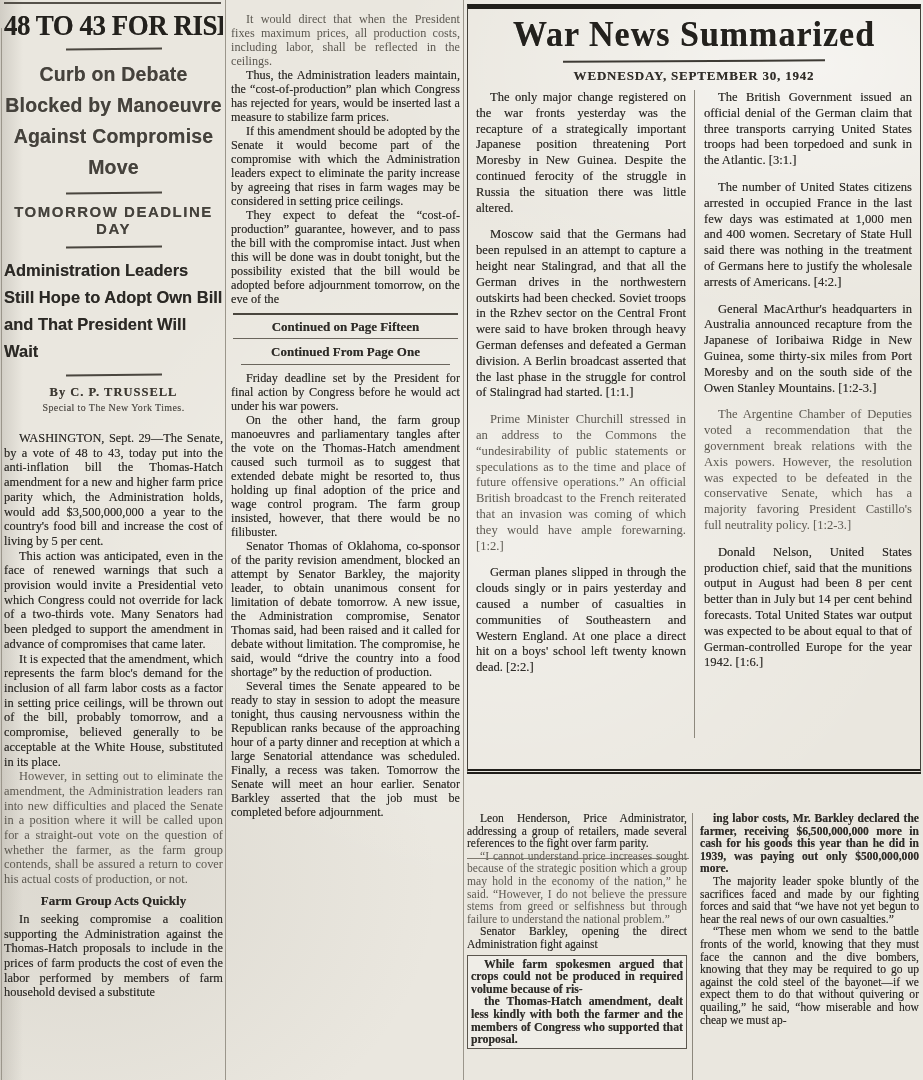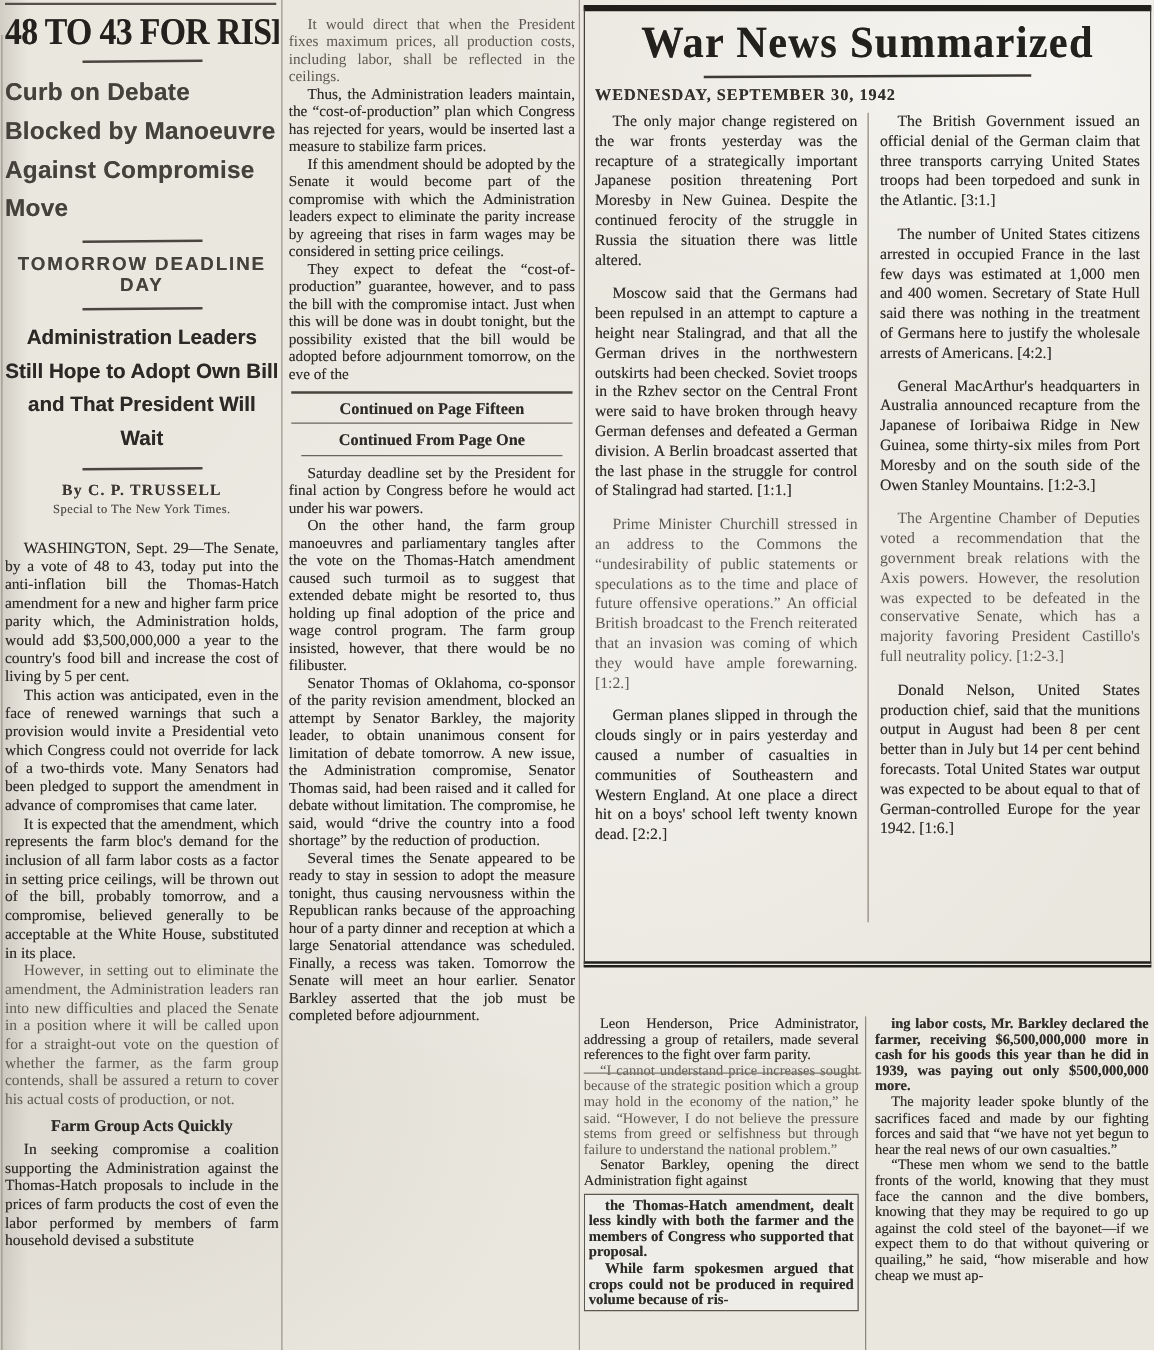--- a/index.html
+++ b/index.html
@@ -26,31 +26,31 @@
   .col1{position:absolute;left:4px;top:2px;width:219px;height:1076px;overflow:hidden;}
   .col1-topline{height:2px;background:#55514a;margin:0 2px 4px 0;}
   .headline{
     font-weight:bold;font-size:27px;line-height:1.15;text-align:center;
     letter-spacing:-0.5px;transform:scaleY(1.12);transform-origin:top;
     color:#23211d;white-space:nowrap;
   }
   .rule-short{width:96px;height:2px;background:#4a463f;margin:9px auto;transform:rotate(-0.5deg);}
   .deck1{
     font-family:"Liberation Sans","DejaVu Sans",sans-serif;
-    font-weight:bold;font-size:19.5px;line-height:31px;text-align:left;
+    font-weight:bold;font-size:19.5px;line-height:31px;text-align:center;
     color:#45423c;letter-spacing:.2px;
   }
   .kicker{
     font-family:"Liberation Sans","DejaVu Sans",sans-serif;
     font-weight:bold;font-size:15px;letter-spacing:1.5px;text-align:center;
     color:#45423c;margin:2px 0;
   }
   .deck2{
     font-family:"Liberation Sans","DejaVu Sans",sans-serif;
-    font-weight:bold;font-size:16.5px;line-height:27px;text-align:center;
+    font-weight:bold;font-size:16.5px;line-height:27px;
     color:#2b2925;
   }
   .byline{font-weight:bold;font-size:12.5px;text-align:center;letter-spacing:1px;color:#3c3831;margin-top:4px;}
   .credit{font-size:10px;text-align:center;color:#54504a;letter-spacing:.4px;margin:2px 0 18px;}
   .bodytext p{margin:0;font-size:12.4px;line-height:14.7px;text-align:justify;text-indent:15px;}
   .subhead{font-weight:bold;font-size:13px;text-align:center;margin:6px 0 3px;color:#2b2925;}
   .faded{color:#5c5850;text-shadow:none;}
 
   
   .col2{position:absolute;left:231px;top:6px;width:229px;height:1074px;overflow:hidden;padding-top:6px;box-sizing:border-box;}
@@ -69,21 +69,21 @@
     position:absolute;left:467px;top:4px;width:454px;height:770px;box-sizing:border-box;
     border:1.4px solid #45423b;border-top:5px solid #211f1b;border-bottom:5px double #211f1b;
     padding:6px 8px 4px;overflow:hidden;
   }
   .war-box::before{content:"";position:absolute;left:-2px;right:-2px;top:-9px;height:2px;background:#2a2824;}
   .war-title{
     font-weight:bold;font-size:34px;text-align:center;letter-spacing:1px;
     color:#23211d;transform:scaleY(1.05);transform-origin:top;
   }
   .war-title-rule{width:262px;height:2px;background:#3d3a34;margin:7px auto 6px;transform:rotate(-0.3deg);}
-  .war-date{font-weight:bold;font-size:13px;text-align:left;letter-spacing:.8px;color:#312e29;margin-bottom:6px;}
+  .war-date{font-weight:bold;font-size:13px;text-align:center;letter-spacing:.8px;color:#312e29;margin-bottom:6px;}
   .war-cols{display:flex;height:648px;overflow:hidden;}
   .war-col{width:50%;box-sizing:border-box;overflow:hidden;}
   .war-col p{margin:0 0 11px;font-size:12.6px;line-height:15.8px;text-align:justify;text-indent:14px;}
   .war-col-left{padding-right:8px;}
   .war-col-right{border-left:1px solid #8d887d;padding-left:9px;}
 
   
   .bottom{position:absolute;left:467px;top:813px;width:452px;height:299px;display:flex;overflow:hidden;}
   .bottom-col{box-sizing:border-box;overflow:hidden;}
   .bottom-left{width:226px;padding-right:5px;border-right:1px solid #8d887d;}
@@ -125,21 +125,21 @@
   </div>
 
   <div class="col2">
     <div class="bodytext">
       <p class="faded">It would direct that when the President fixes maximum prices, all production costs, including labor, shall be reflected in the ceilings.</p>
       <p>Thus, the Administration leaders maintain, the “cost-of-production” plan which Congress has rejected for years, would be inserted last a measure to stabilize farm prices.</p>
       <p>If this amendment should be adopted by the Senate it would become part of the compromise with which the Administration leaders expect to eliminate the parity increase by agreeing that rises in farm wages may be considered in setting price ceilings.</p>
       <p>They expect to defeat the “cost-of-production” guarantee, however, and to pass the bill with the compromise intact. Just when this will be done was in doubt tonight, but the possibility existed that the bill would be adopted before adjournment tomorrow, on the eve of the</p>
       <div class="continued-on">Continued on Page Fifteen</div>
       <div class="continued-from">Continued From Page One</div>
-      <p>Saturday deadline set by the President for final action by Congress before he would act under his war powers.</p>
+      <p>Friday deadline set by the President for final action by Congress before he would act under his war powers.</p>
       <p>On the other hand, the farm group manoeuvres and parliamentary tangles after the vote on the Thomas-Hatch amendment caused such turmoil as to suggest that extended debate might be resorted to, thus holding up final adoption of the price and wage control program. The farm group insisted, however, that there would be no filibuster.</p>
       <p>Senator Thomas of Oklahoma, co-sponsor of the parity revision amendment, blocked an attempt by Senator Barkley, the majority leader, to obtain unanimous consent for limitation of debate tomorrow. A new issue, the Administration compromise, Senator Thomas said, had been raised and it called for debate without limitation. The compromise, he said, would “drive the country into a food shortage” by the reduction of production.</p>
       <p>Several times the Senate appeared to be ready to stay in session to adopt the measure tonight, thus causing nervousness within the Republican ranks because of the approaching hour of a party dinner and reception at which a large Senatorial attendance was scheduled. Finally, a recess was taken. Tomorrow the Senate will meet an hour earlier. Senator Barkley asserted that the job must be completed before adjournment.</p>
     </div>
   </div>
 
   <div class="war-box">
     <div class="war-title">War News Summarized</div>
     <div class="war-title-rule"></div>
     <div class="war-date">WEDNESDAY, SEPTEMBER 30, 1942</div>
@@ -159,22 +159,22 @@
       </div>
     </div>
   </div>
 
   <div class="bottom">
     <div class="bottom-col bottom-left">
       <p>Leon Henderson, Price Administrator, addressing a group of retailers, made several references to the fight over farm parity.</p>
       <p class="faded">“I cannot understand price increases sought because of the strategic position which a group may hold in the economy of the nation,” he said. “However, I do not believe the pressure stems from greed or selfishness but through failure to understand the national problem.”</p>
       <p>Senator Barkley, opening the direct Administration fight against</p>
       <div class="boxed-clipping">
+        <p>While farm spokesmen argued that crops could not be produced in required volume because of ris-</p>
         <p>the Thomas-Hatch amendment, dealt less kindly with both the farmer and the members of Congress who supported that proposal.</p>
-        <p>While farm spokesmen argued that crops could not be produced in required volume because of ris-</p>
       </div>
     </div>
     <div class="bottom-col bottom-right">
       <p class="lead">ing labor costs, Mr. Barkley declared the farmer, receiving $6,500,000,000 more in cash for his goods this year than he did in 1939, was paying out only $500,000,000 more.</p>
       <p>The majority leader spoke bluntly of the sacrifices faced and made by our fighting forces and said that “we have not yet begun to hear the real news of our own casualties.”</p>
       <p>“These men whom we send to the battle fronts of the world, knowing that they must face the cannon and the dive bombers, knowing that they may be required to go up against the cold steel of the bayonet—if we expect them to do that without quivering or quailing,” he said, “how miserable and how cheap we must ap-</p>
     </div>
   </div>
 
   <div class="artifact-line" style="left:467px;top:858px;width:222px;"></div>

